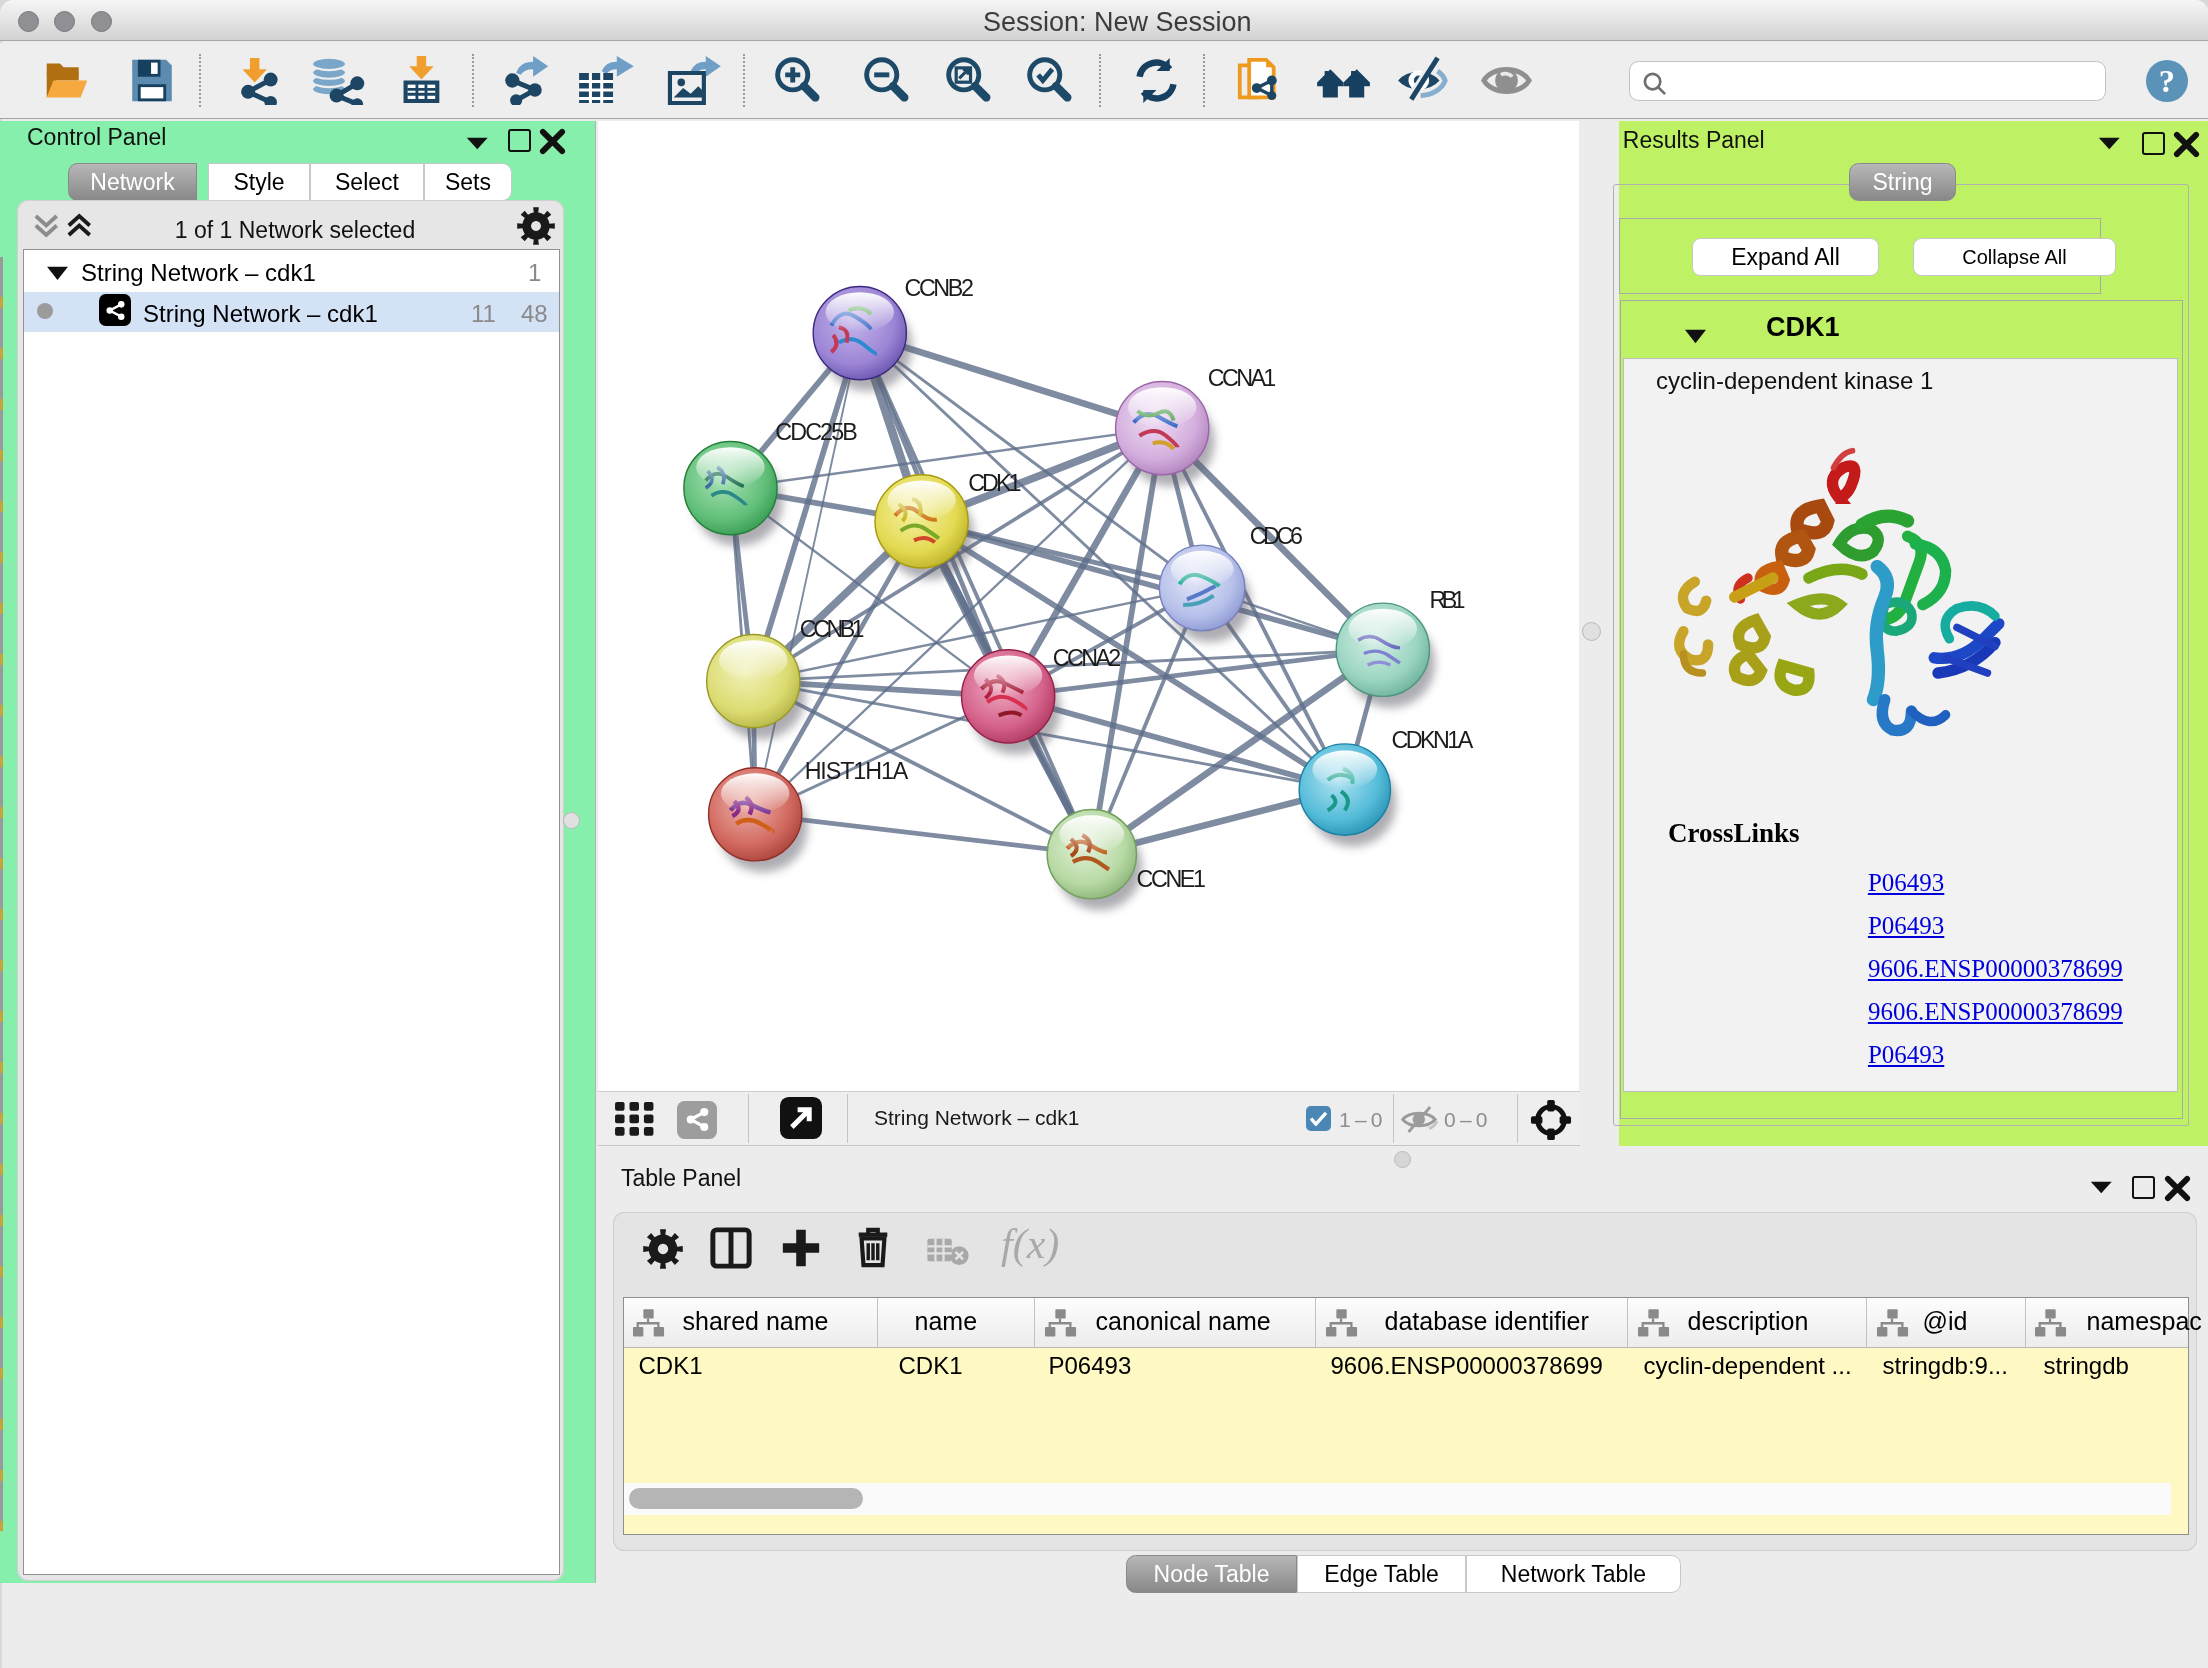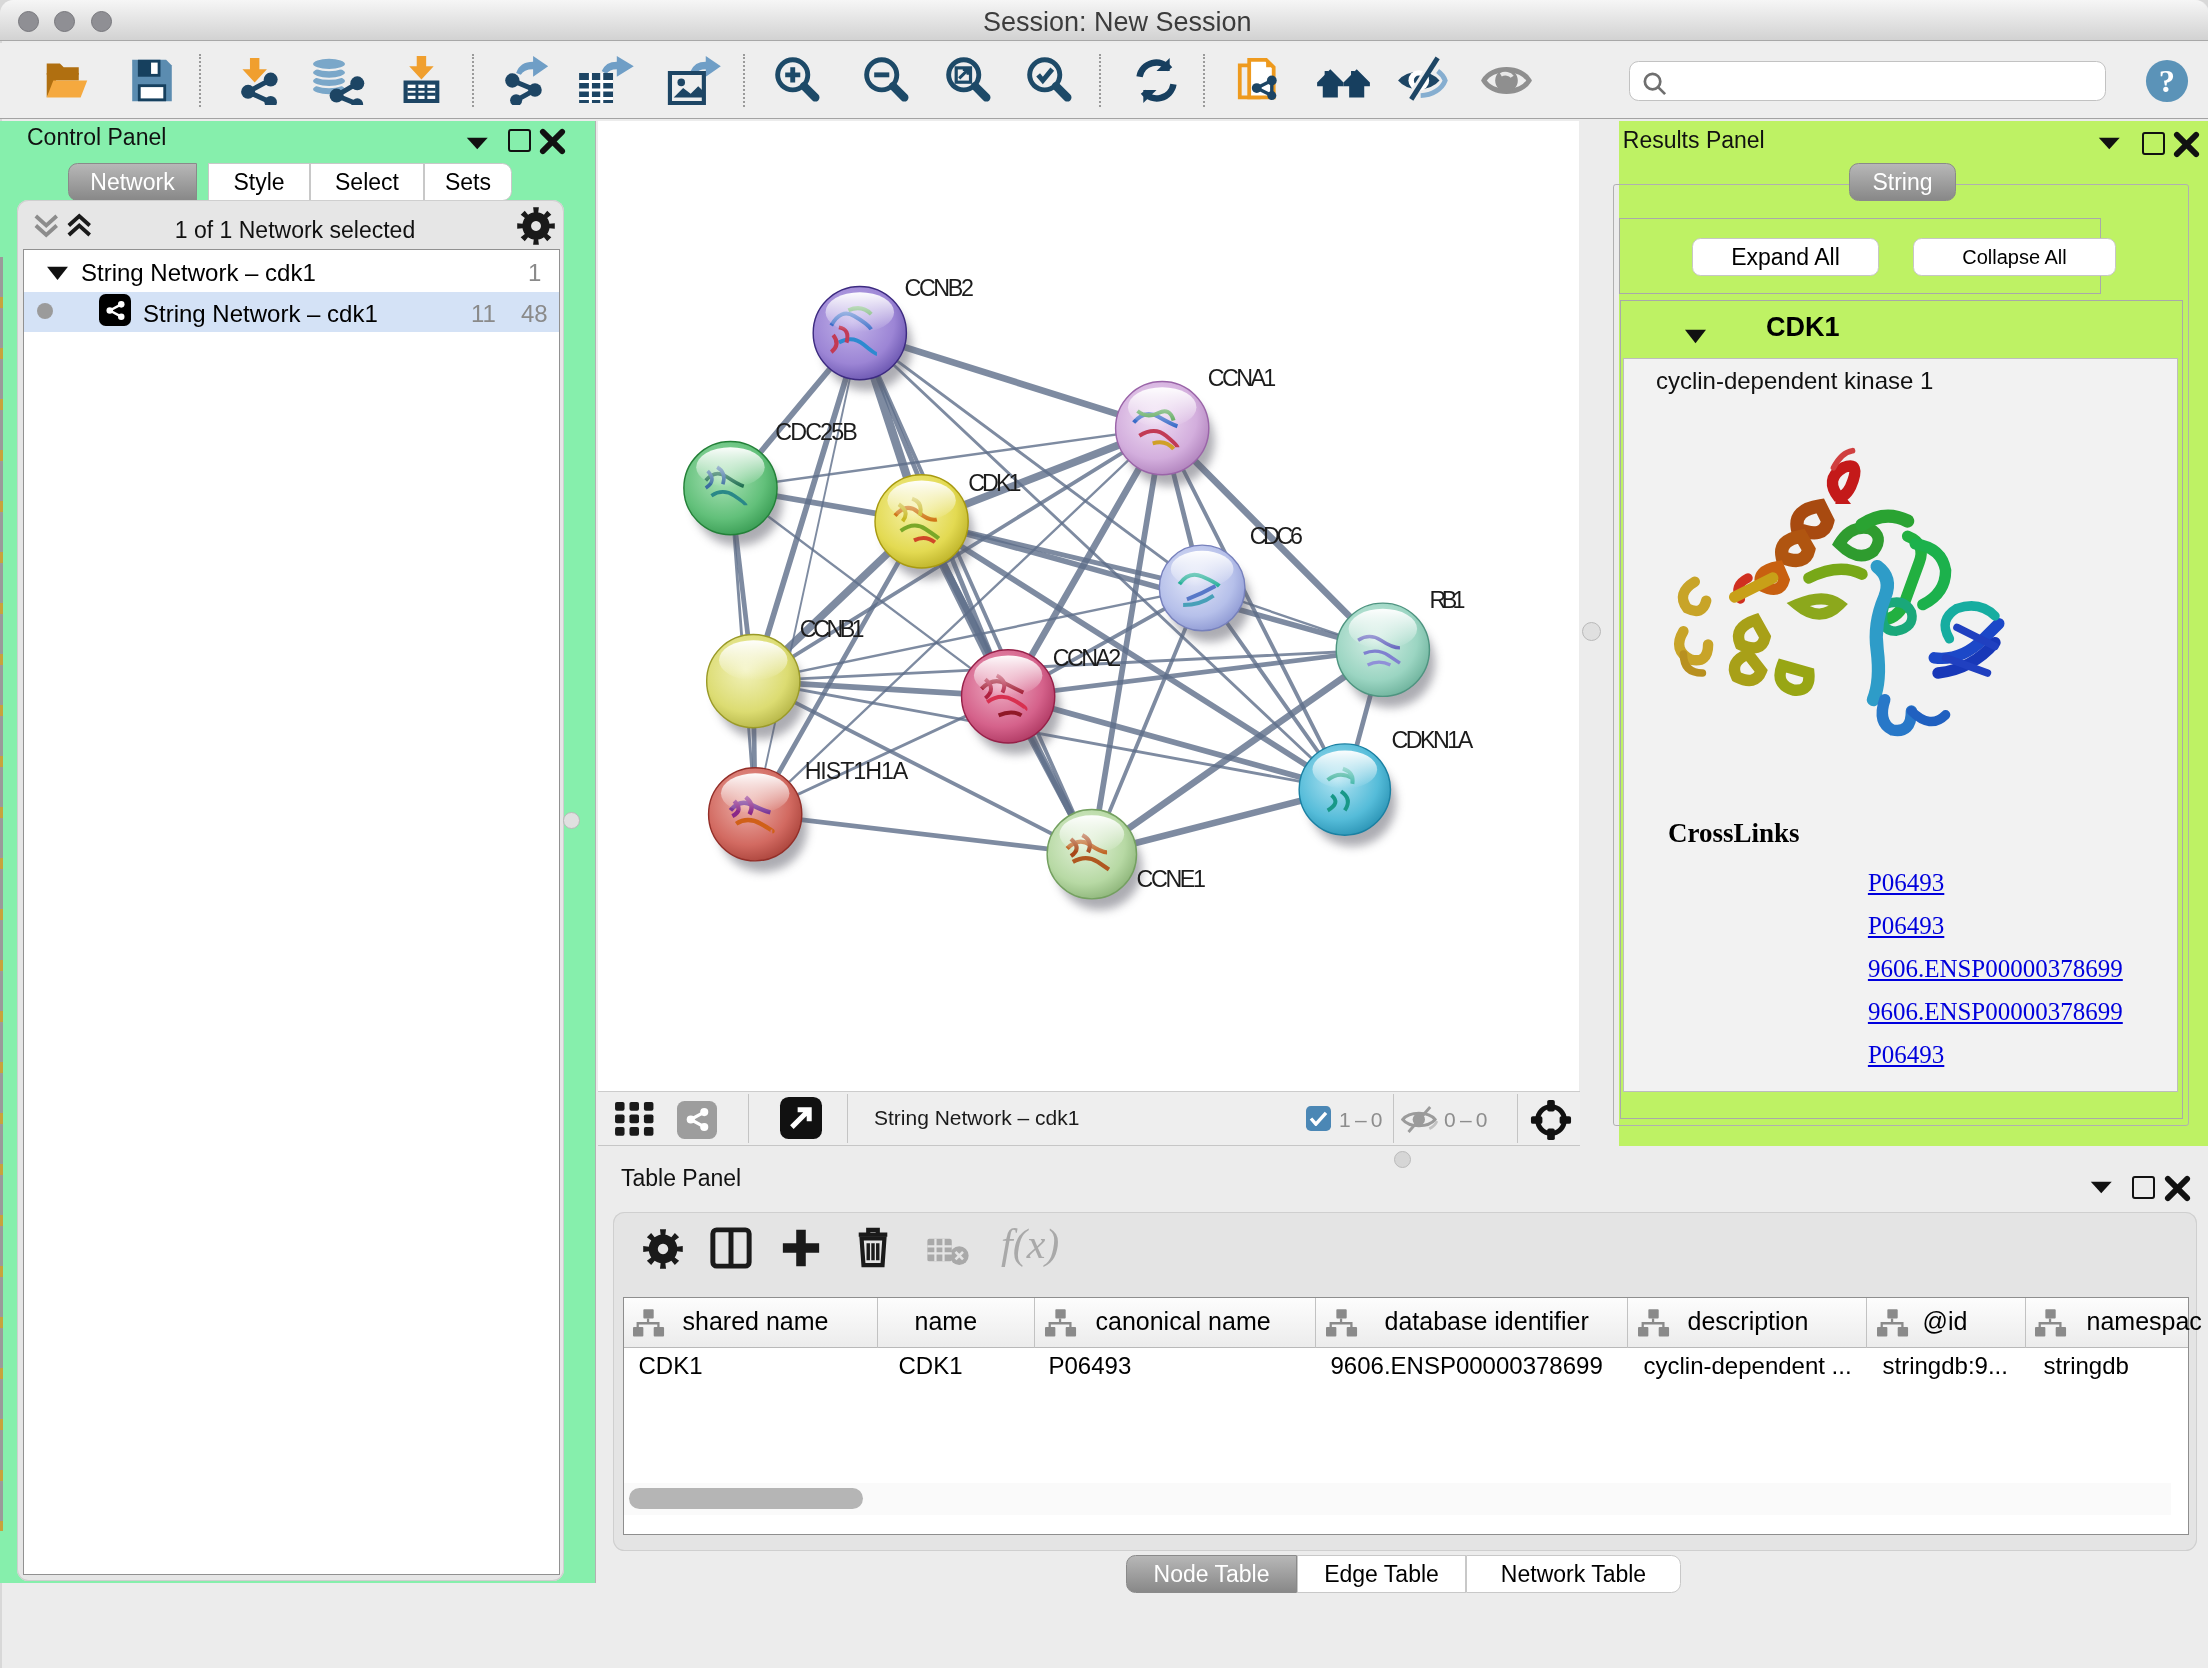--- a/index.html
+++ b/index.html
@@ -648,21 +648,21 @@
       <g fill="#a9a9a9">
             <rect x="0" y="2" width="13" height="12" rx="1"></rect>
             <circle cx="17" cy="11" r="5"></circle>
           </g>
       <g stroke="#e4e4e4" stroke-width="1.2">
             <path d="M0 6 h13 M0 9.8 h13 M4.3 2 v12 M8.6 2 v12"></path>
           </g>
       <path d="M15 9 l4 4 M19 9 l-4 4" stroke="#e4e4e4" stroke-width="1.4"></path>
     </svg>
     <div class="abs" style="left:388px;top:7.6px;font-size:42px;color:#a9a9a9;font-style:italic;font-family:'Liberation Serif',serif;">f(x)</div>
-    <div class="abs" style="left:9.5px;top:85px;width:1566px;height:238px;background:#ffffff;border:1.9px solid #8e8e8e;">
+    <div class="abs" style="left:9.5px;top:85px;width:1566px;height:238px;background:#fef9c3;border:1.9px solid #8e8e8e;">
       <div class="abs" style="left:0;top:0;width:100%;height:50px;background:linear-gradient(#fdfdfd,#ececec);border-bottom:1.9px solid #b9b9b9;font-size:25px;color:#000;white-space:nowrap;">
         <svg class="abs hicon" style="left:9.5px;top:11.4px;" viewBox="0 0 34 30" width="32" height="28.5">
               <use href="#treeicon"></use>
             </svg>
         <div class="abs" style="left:59px;top:8.6px;">shared name</div>
         <div class="abs" style="left:253px;top:0;height:50px;border-left:1.9px solid #c2c2c2;"></div>
         <div class="abs" style="left:291px;top:8.6px;">name</div>
         <div class="abs" style="left:410px;top:0;height:50px;border-left:1.9px solid #c2c2c2;"></div>
         <svg class="abs hicon" style="left:421px;top:11.4px;" viewBox="0 0 34 30" width="32" height="28.5">
               <use href="#treeicon"></use>

